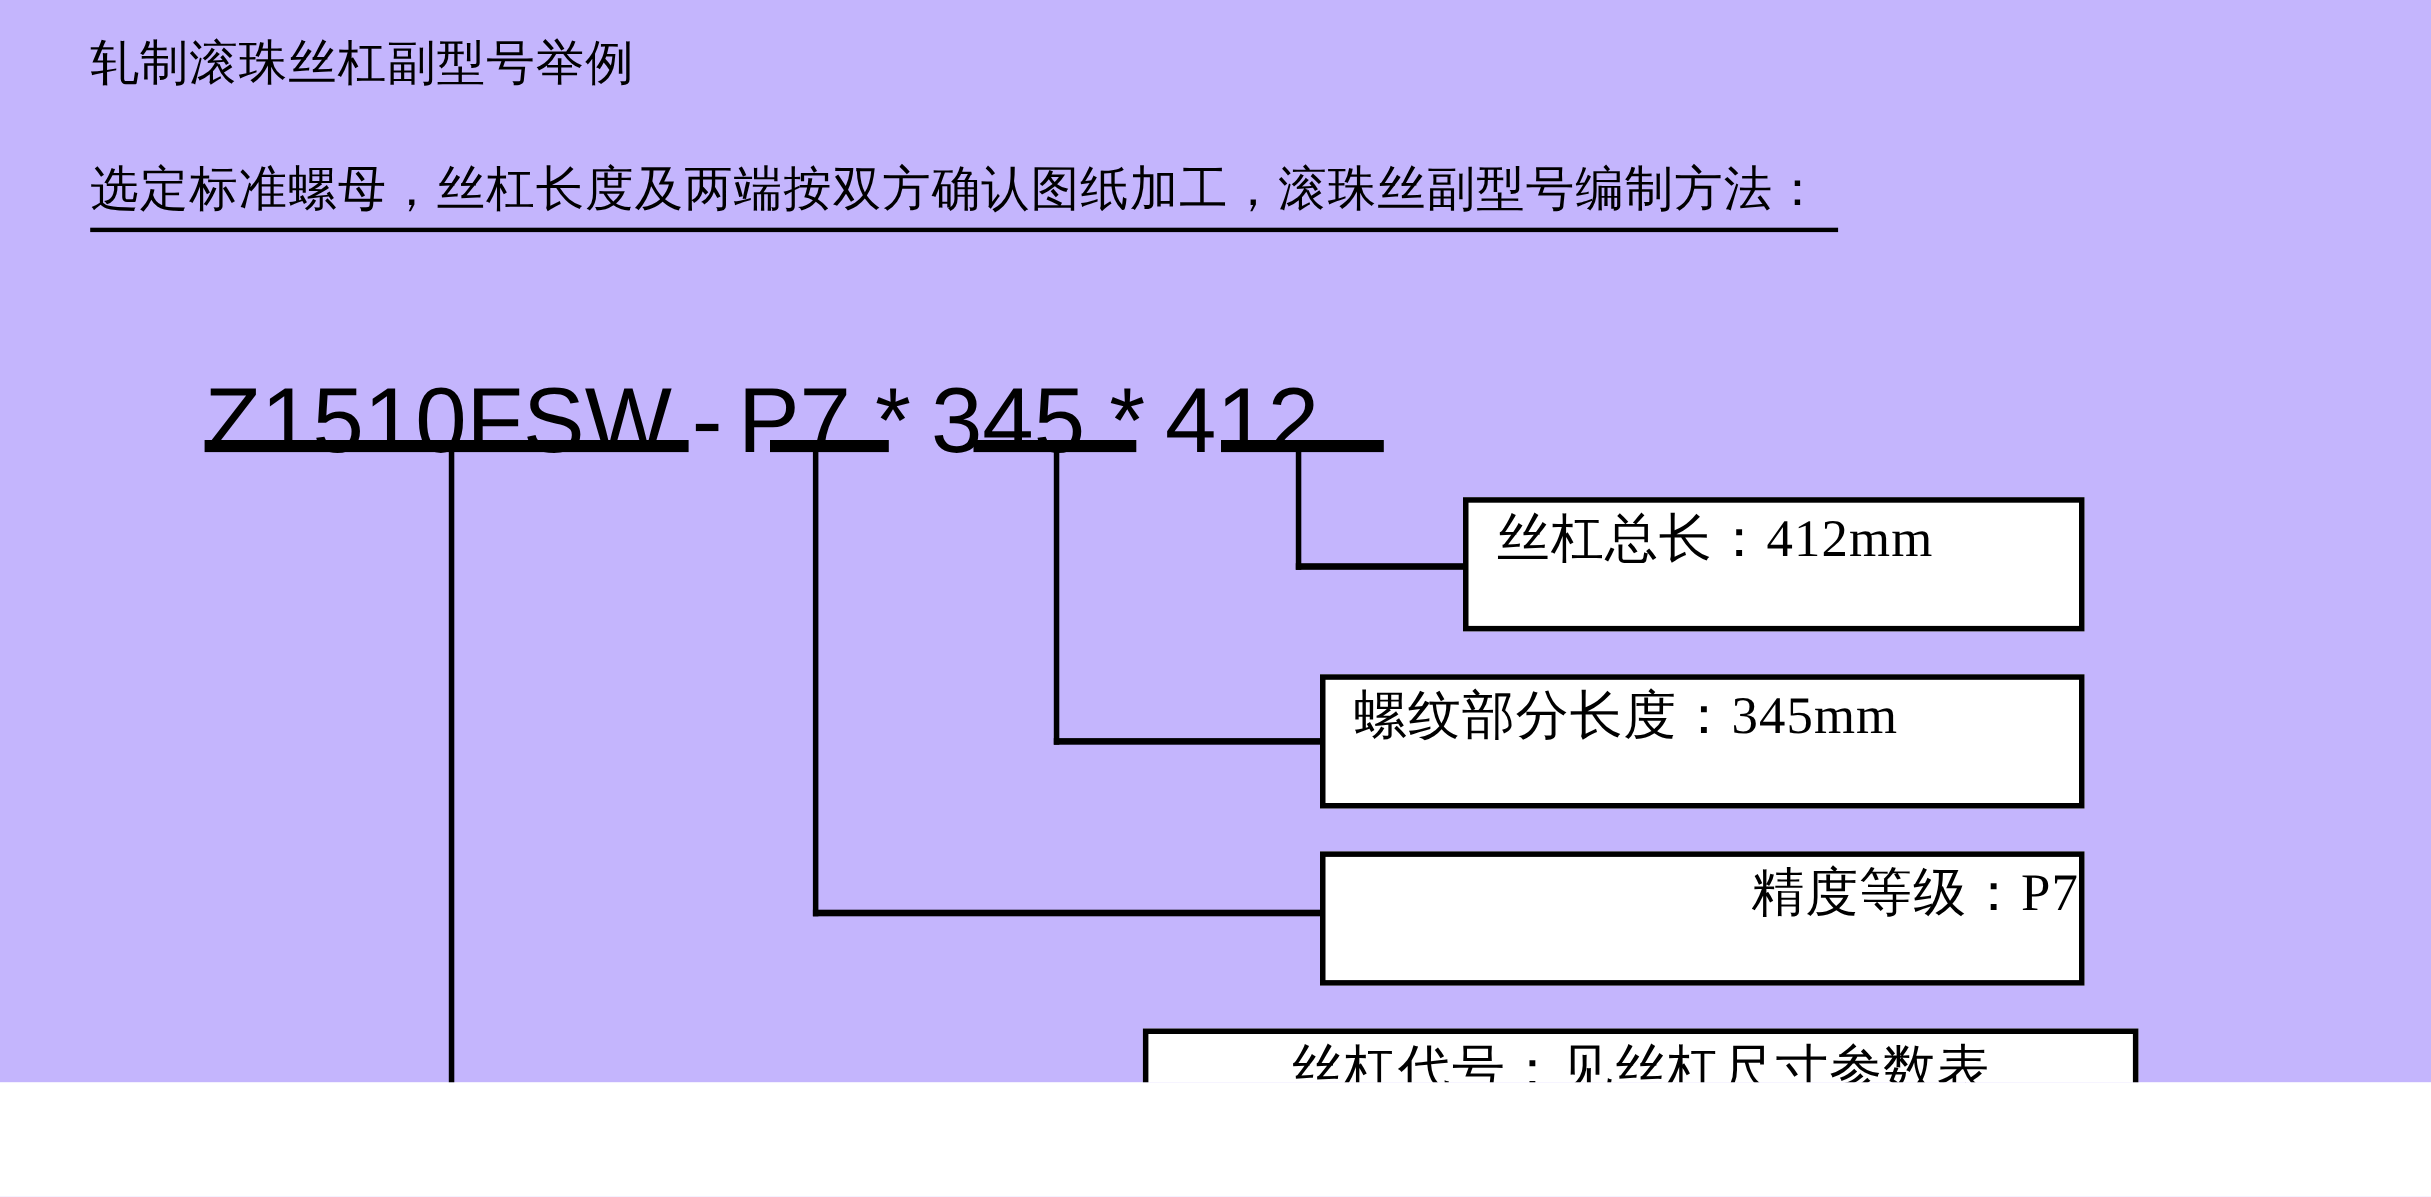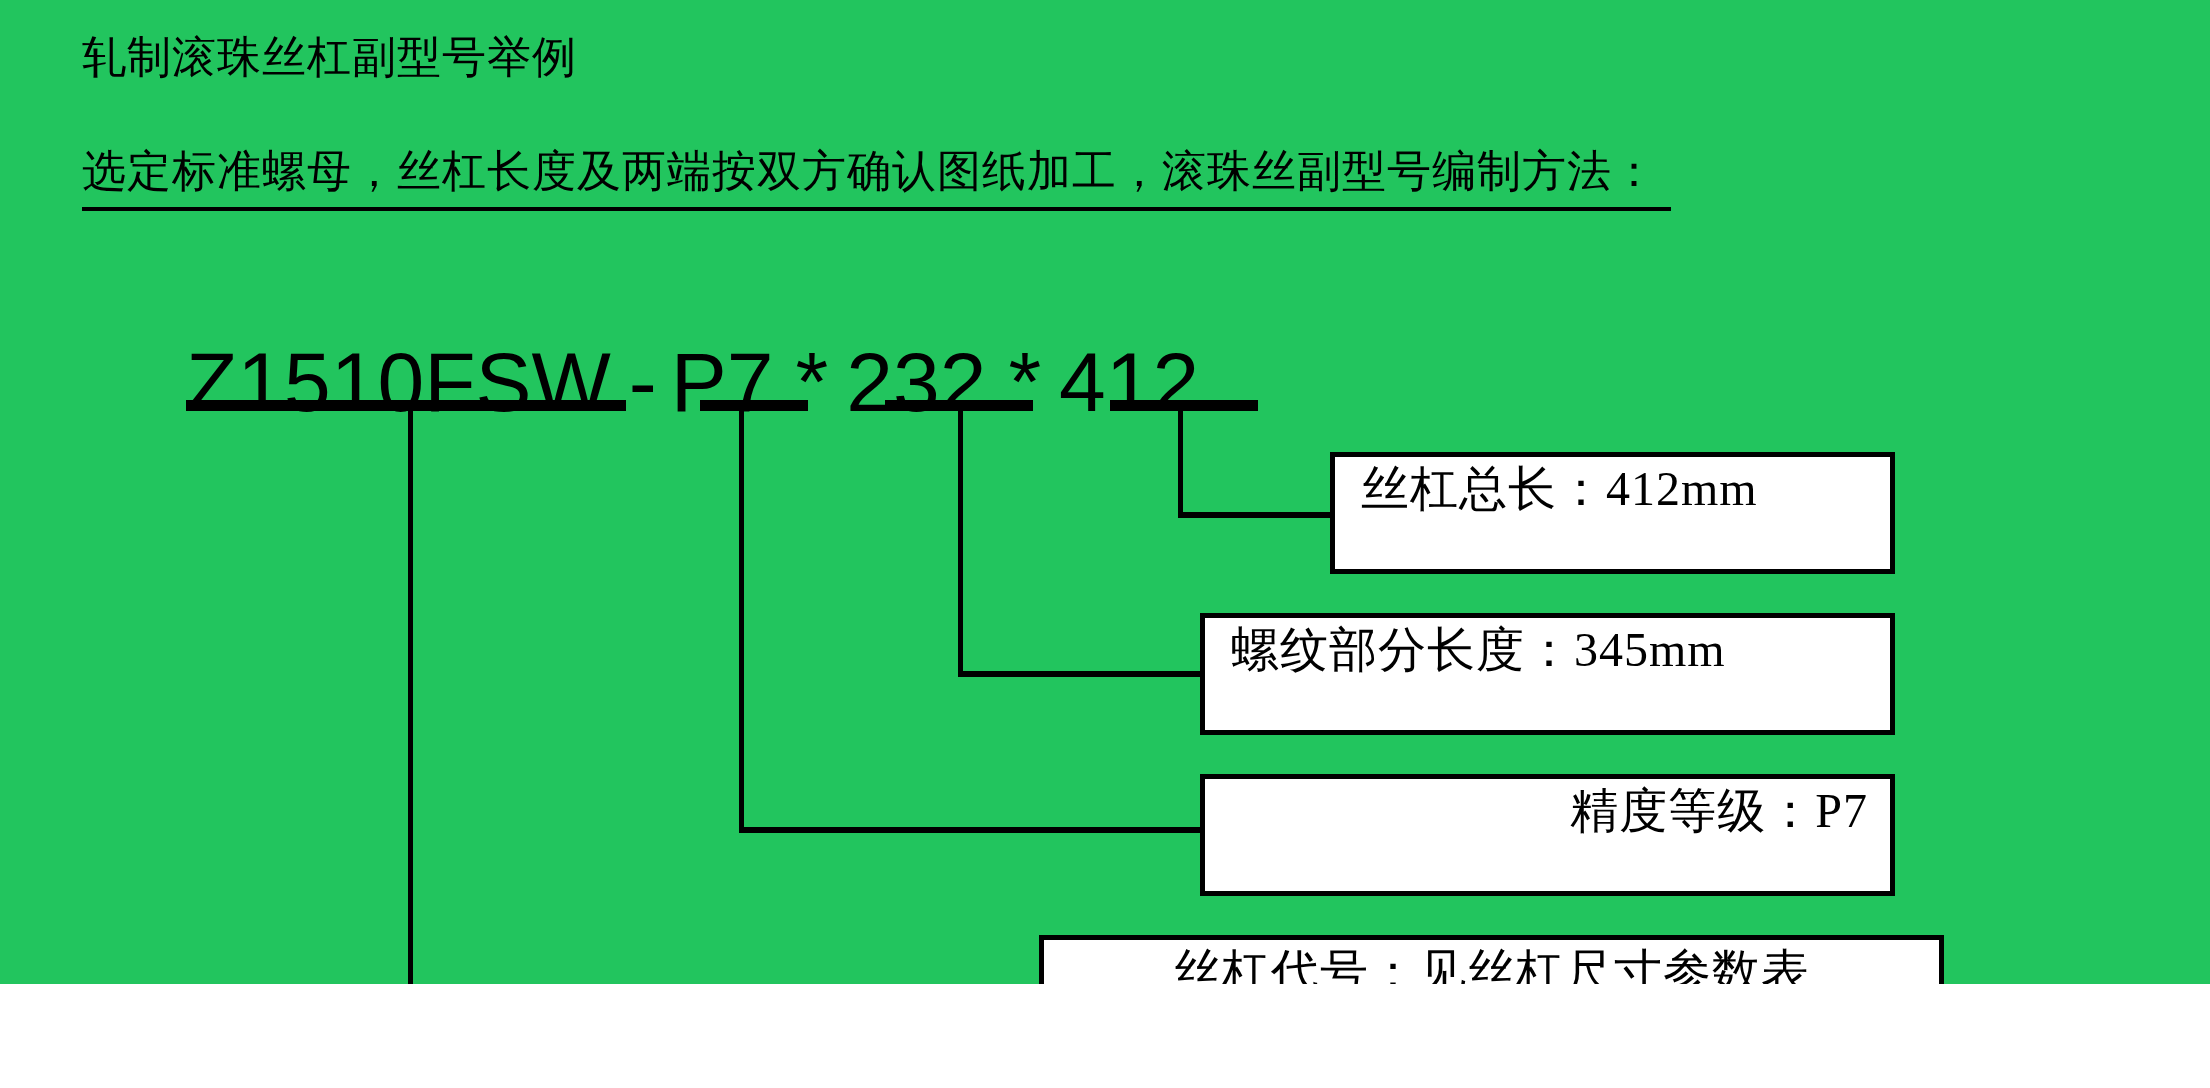--- a/index.html
+++ b/index.html
@@ -4,21 +4,21 @@
 <style>
   html, body {
     margin: 0;
     padding: 0;
     background: #ffffff;
   }
   #page {
     position: relative;
     width: 2210px;
     height: 984px;
-    background: #22c55e;
+    background: #c4b5fd;
     overflow: hidden;
     font-family: "Liberation Serif", "DejaVu Serif", serif;
     color: #000000;
   }
 
   
   .heading {
     position: absolute;
     white-space: nowrap;
     font-family: "Liberation Serif", "DejaVu Serif", serif;
@@ -83,39 +83,39 @@
     background: #ffffff;
     box-sizing: border-box;
     display: flex;
     font-family: "Liberation Serif", "DejaVu Serif", serif;
     font-size: 48px;
     letter-spacing: 1px;
     white-space: nowrap;
     color: #000;
   }
   .callout.left   { justify-content: flex-start; padding-left: 26px; }
-  .callout.right  { justify-content: flex-end;  padding-right: 22px; }
+  .callout.right  { justify-content: flex-end;  }
   .callout.center { justify-content: center; margin-left: 44px; }
 
   #box-total-length  { left: 1330px; top: 452px;  width: 565px; height: 122px; }
   #box-thread-length { left: 1200px; top: 613px;  width: 695px; height: 122px; }
   #box-precision     { left: 1200px; top: 774px;  width: 695px; height: 122px; }
   #box-screw-code    { left: 995px;  top: 935px;  width: 905px; height: 122px; }
 </style>
 </head>
 <body>
 
 <div id="page">
 
   <div class="heading" id="title-line">轧制滚珠丝杠副型号举例</div>
 
   <div class="heading" id="subtitle-line">选定标准螺母，丝杠长度及两端按双方确认图纸加工，滚珠丝副型号编制方法：</div>
 
   <div id="partnumber">
-    <span class="seg">Z1510FSW</span><span class="sep" style="padding:0 14px 0 18px;">-</span><span class="seg">P7</span><span class="sep" style="padding:0 18px 0 22px;">*</span><span class="seg">232</span><span class="sep" style="padding:0 18px 0 22px;">*</span><span class="seg">412</span>
+    <span class="seg">Z1510FSW</span><span class="sep" style="padding:0 14px 0 18px;">-</span><span class="seg">P7</span><span class="sep" style="padding:0 18px 0 22px;">*</span><span class="seg">345</span><span class="sep" style="padding:0 18px 0 22px;">*</span><span class="seg">412</span>
   </div>
 
   <div class="ul-bar" style="left:186px; top:400px; width:440px;"></div>
   <div class="ul-bar" style="left:700px; top:400px; width:108px;"></div>
   <div class="ul-bar" style="left:885px; top:400px; width:148px;"></div>
   <div class="ul-bar" style="left:1110px; top:400px; width:148px;"></div>
 
   <div class="vline" style="left:1178px; top:408px; height:110px;"></div>
   <div class="hline" style="left:1178px; top:512px; width:155px;"></div>
 

